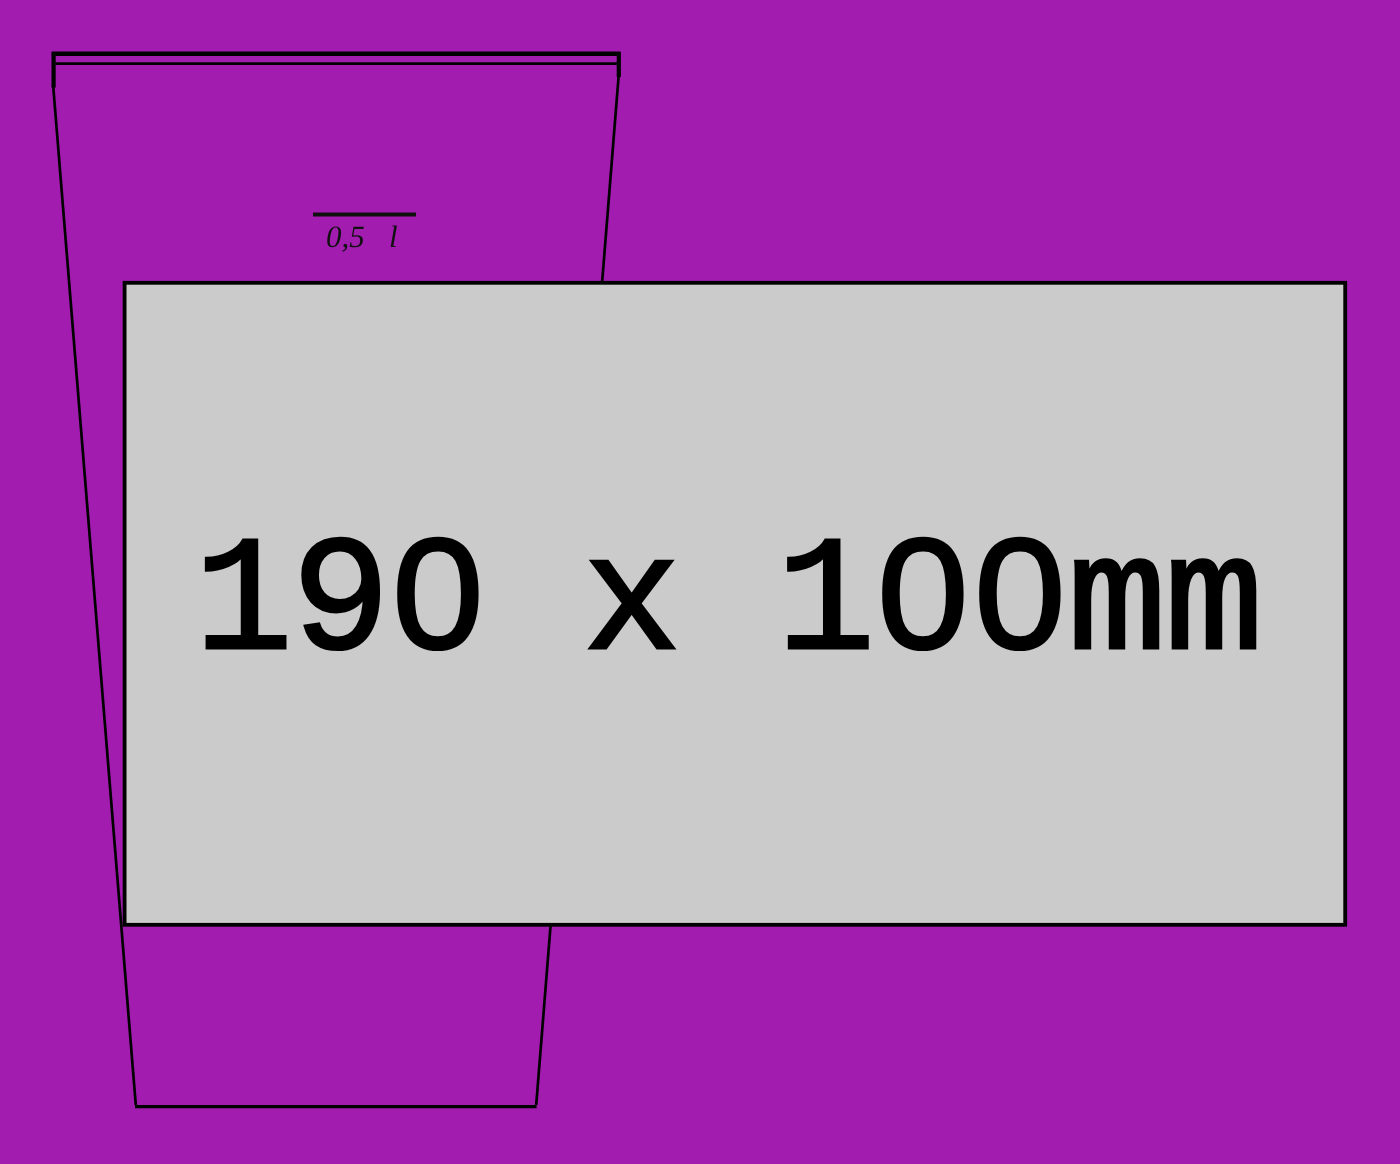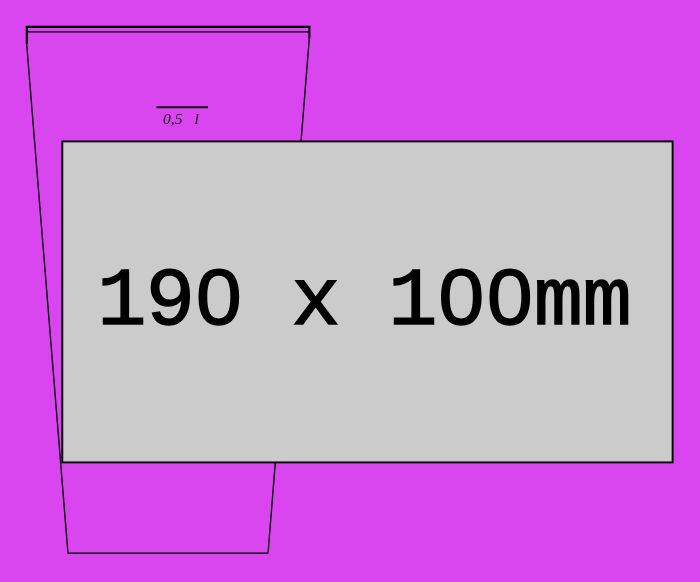--- a/index.html
+++ b/index.html
@@ -1,16 +1,16 @@
 <!DOCTYPE html>
 <html><head>
 <meta charset="utf-8">
 <style>
   html,body{margin:0;padding:0;background:#ffffff;}
-  #stage{position:relative;width:700px;height:582px;background:#d946ef;overflow:hidden;}
+  #stage{position:relative;width:700px;height:582px;background:#a21caf;overflow:hidden;}
   svg{display:block;}
 </style>
 </head>
 <body>
 <div id="stage">
 <svg width="700" height="582" viewBox="0 0 700 582" xmlns="http://www.w3.org/2000/svg">
 
   <g fill="none" stroke="#000000">
 
     <line x1="26.6" y1="43" x2="67.9" y2="552.5" stroke-width="1.35"></line>

